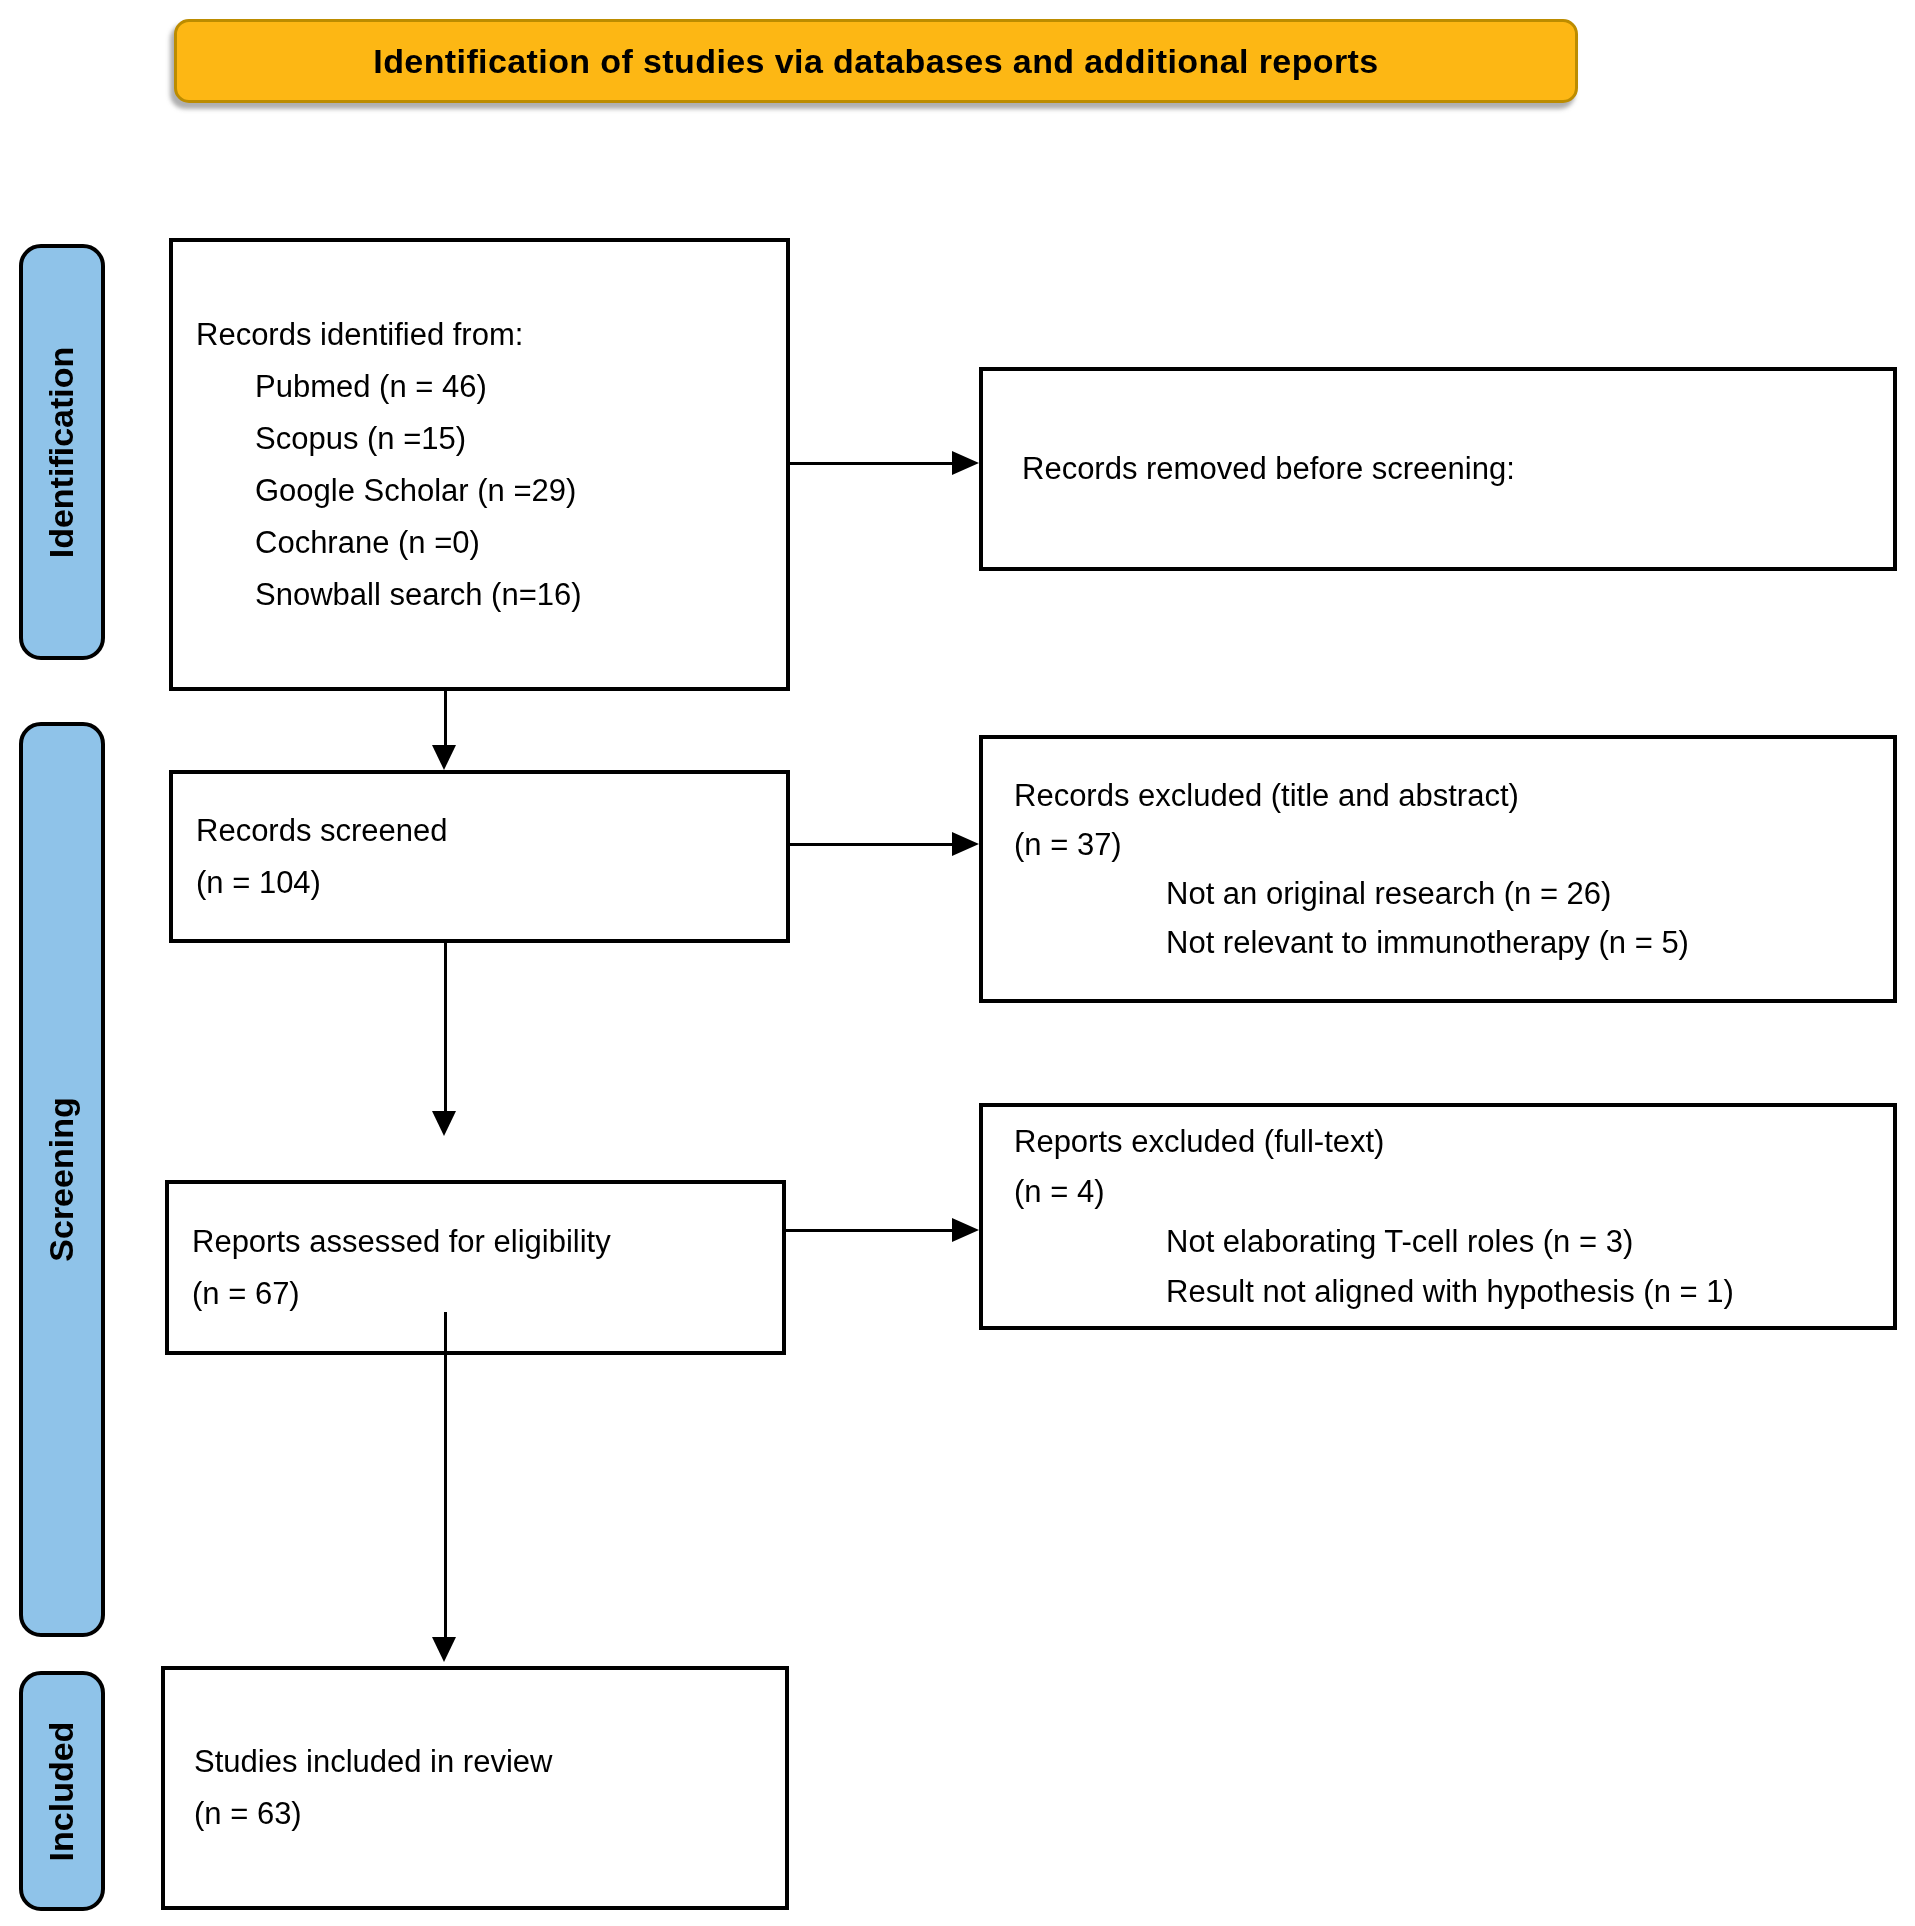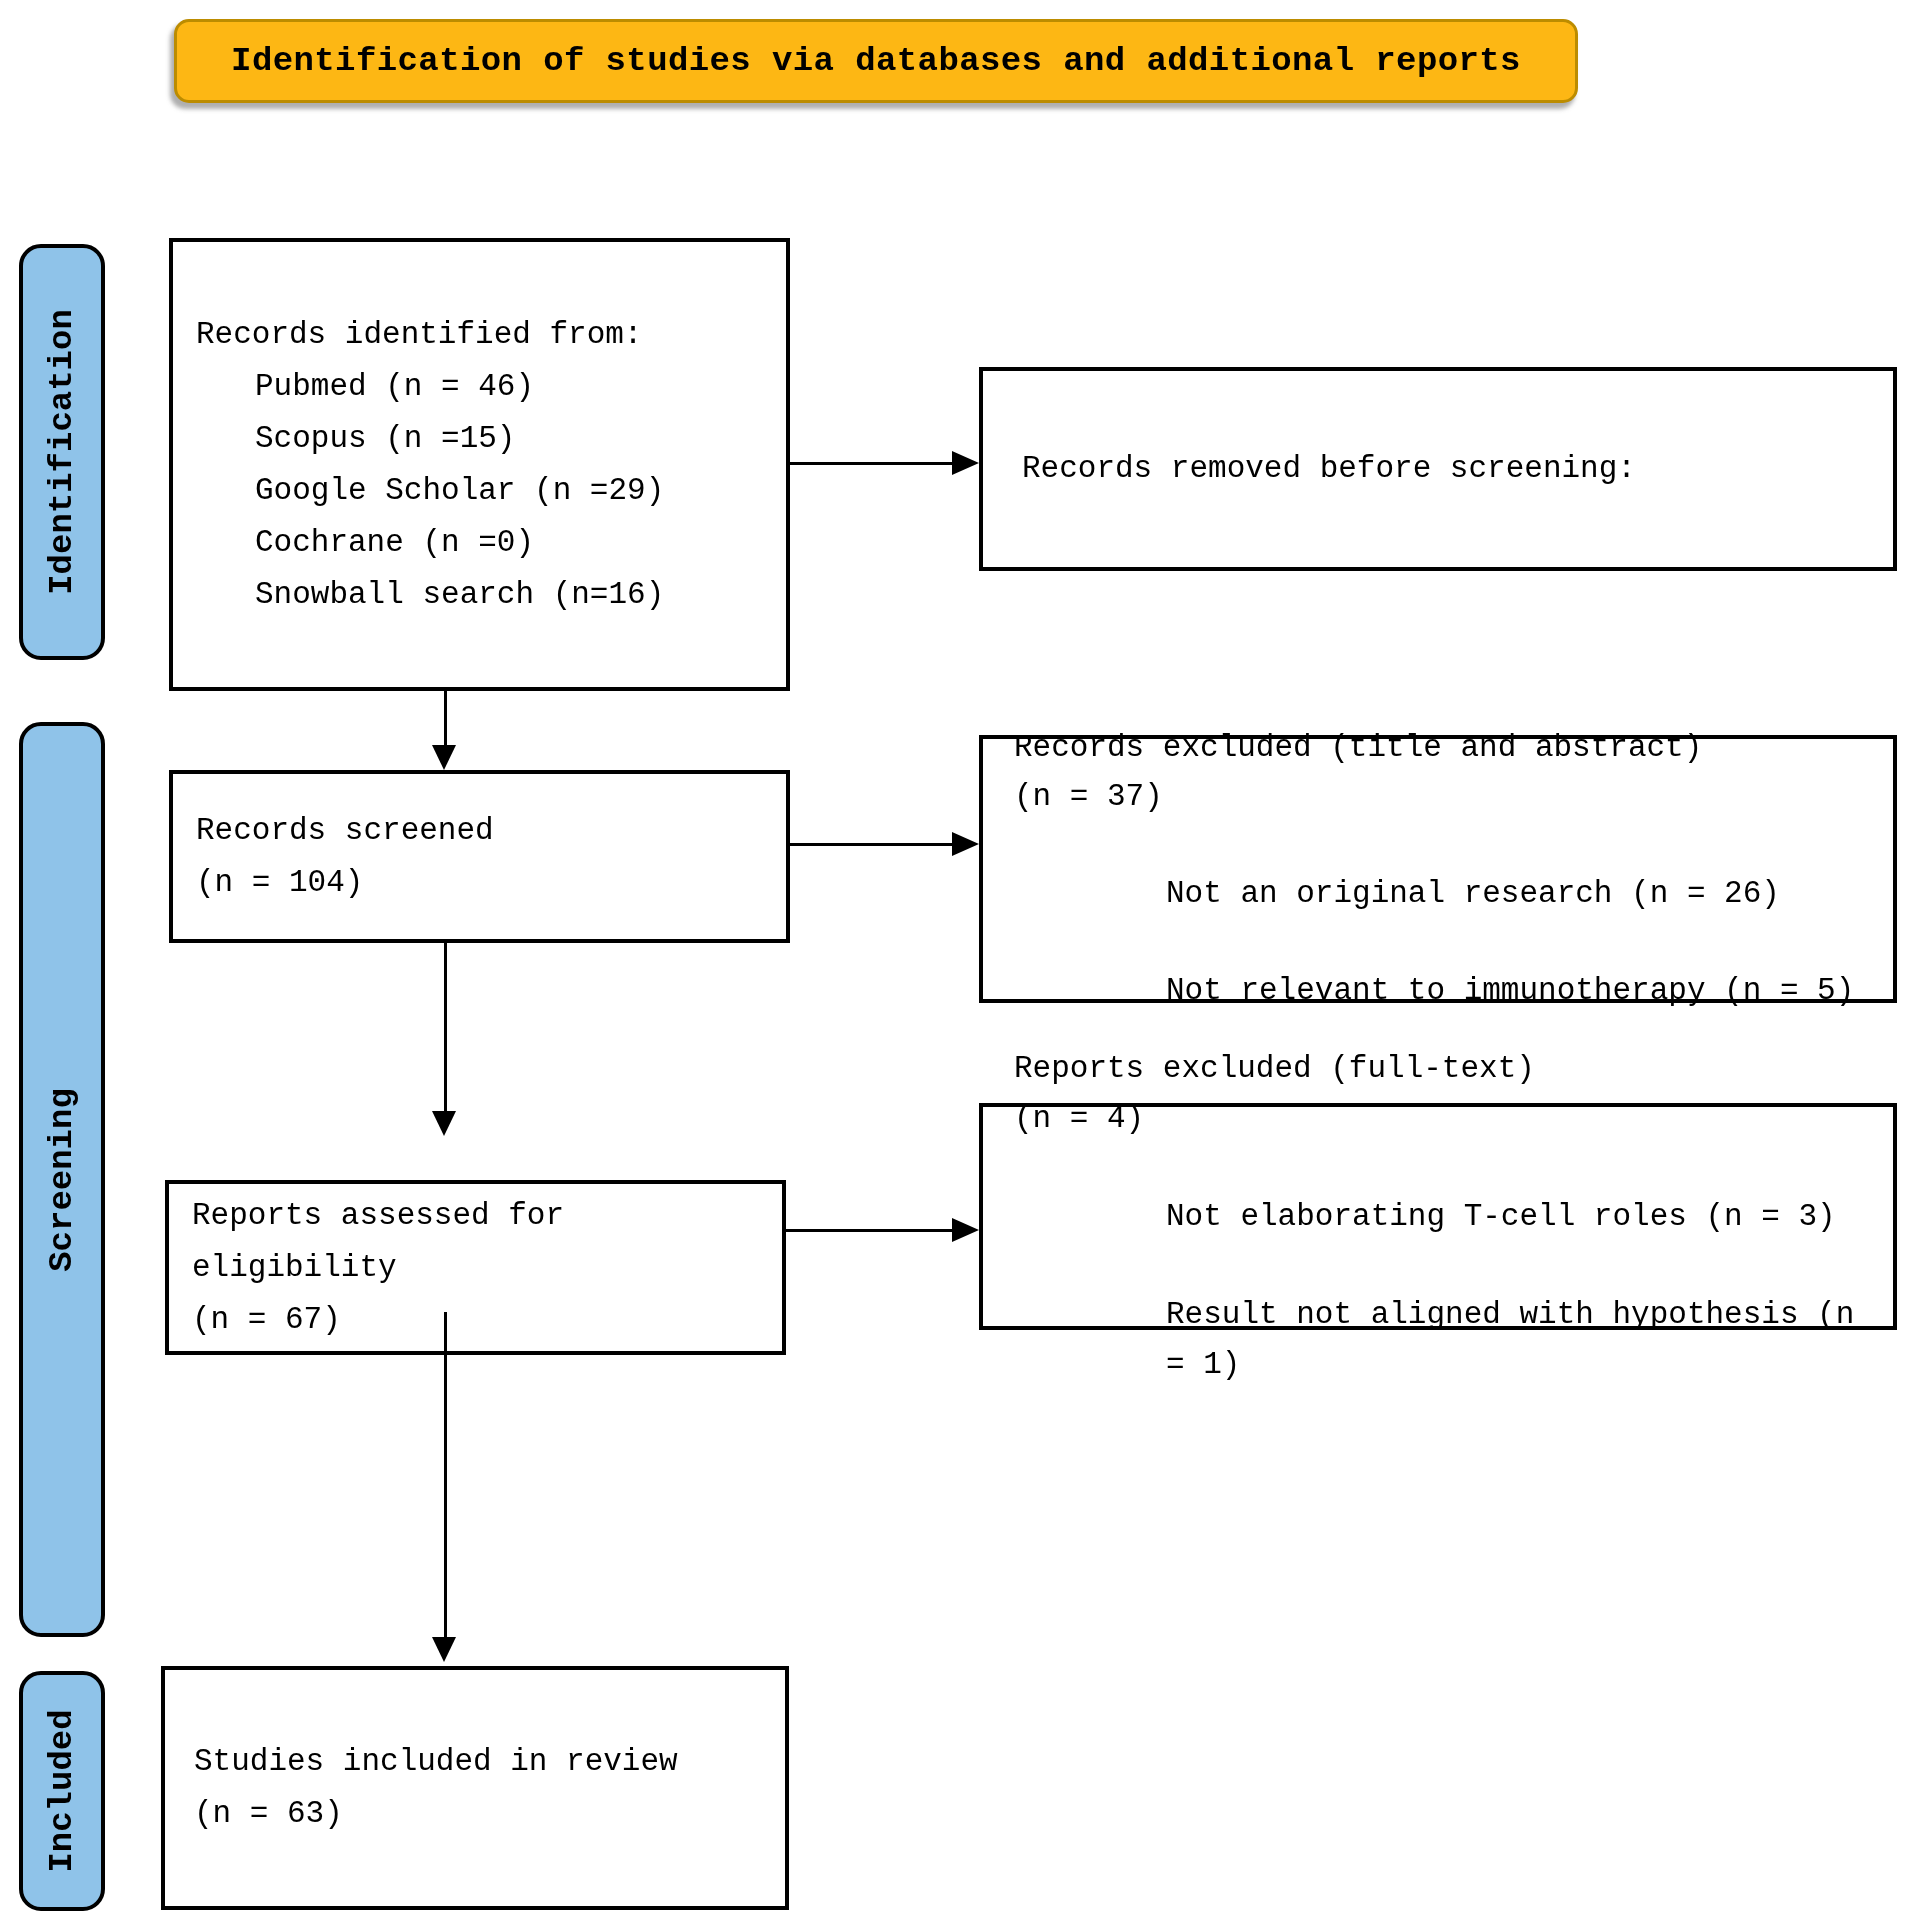--- a/index.html
+++ b/index.html
@@ -6,21 +6,21 @@
     --banner-fill:#FDB714;
     --banner-border:#BC8C00;
     --stage-fill:#8FC3E9;
     --box-border:#000000;
   }
   html,body{margin:0;padding:0;background:#ffffff;}
   body{
     width:1915px;height:1926px;position:relative;overflow:hidden;
     font-family:"Liberation Sans","DejaVu Sans",sans-serif;color:#000;
   }
-  #canvas{position:absolute;left:0;top:0;width:1915px;height:1354px;background:#fff;font-family:Liberation Mono, monospace;}
+  #canvas{position:absolute;left:0;top:0;width:1915px;height:1354px;background:#fff;}
 
   
   .banner{
     position:absolute;left:174px;top:19px;width:1404px;height:84px;
     background:var(--banner-fill);
     border:3px solid var(--banner-border);
     border-radius:15px;
     box-shadow:-3.7px 5.2px 4.4px rgba(110,110,110,0.55);
     display:flex;align-items:center;justify-content:center;
     box-sizing:border-box;
@@ -47,21 +47,21 @@
 
   
   .flow-box{
     position:absolute;background:#fff;
     border:4.4px solid var(--box-border);
     box-sizing:border-box;
     display:flex;flex-direction:column;justify-content:center;
   }
   .line{font-size:31px;line-height:52px;white-space:pre-wrap;}
   .indent-1{padding-left:59px;}
-  .indent-2{padding-left:152px;margin-top:48px;}
+  .indent-2{padding-left:152px;}
 
   #box-records-identified{left:169px;top:238px;width:621px;height:453px;padding-left:23px;padding-right:7.4px;}
   #box-records-removed{left:979px;top:359px;width:918px;height:204px;padding-left:39px;padding-right:7.4px;margin-top:8px;}
   #box-records-screened{left:169px;top:770px;width:621px;height:173px;padding-left:23px;padding-right:7.4px;}
   #box-records-excluded{left:979px;top:735px;width:918px;height:268px;padding-left:31px;padding-right:7.4px;}
   #box-records-excluded .line{line-height:49px;}
   #box-reports-assessed{left:165px;top:1139px;width:621px;height:175px;padding-left:23px;padding-right:7.4px;margin-top:41px;}
   #box-reports-excluded{left:979px;top:1103px;width:918px;height:227px;padding-left:31px;padding-right:7.4px;}
   #box-reports-excluded .line{line-height:50px;}
   #box-studies-included{left:161px;top:1666px;width:628px;height:244px;padding-left:29px;padding-right:7.4px;}

